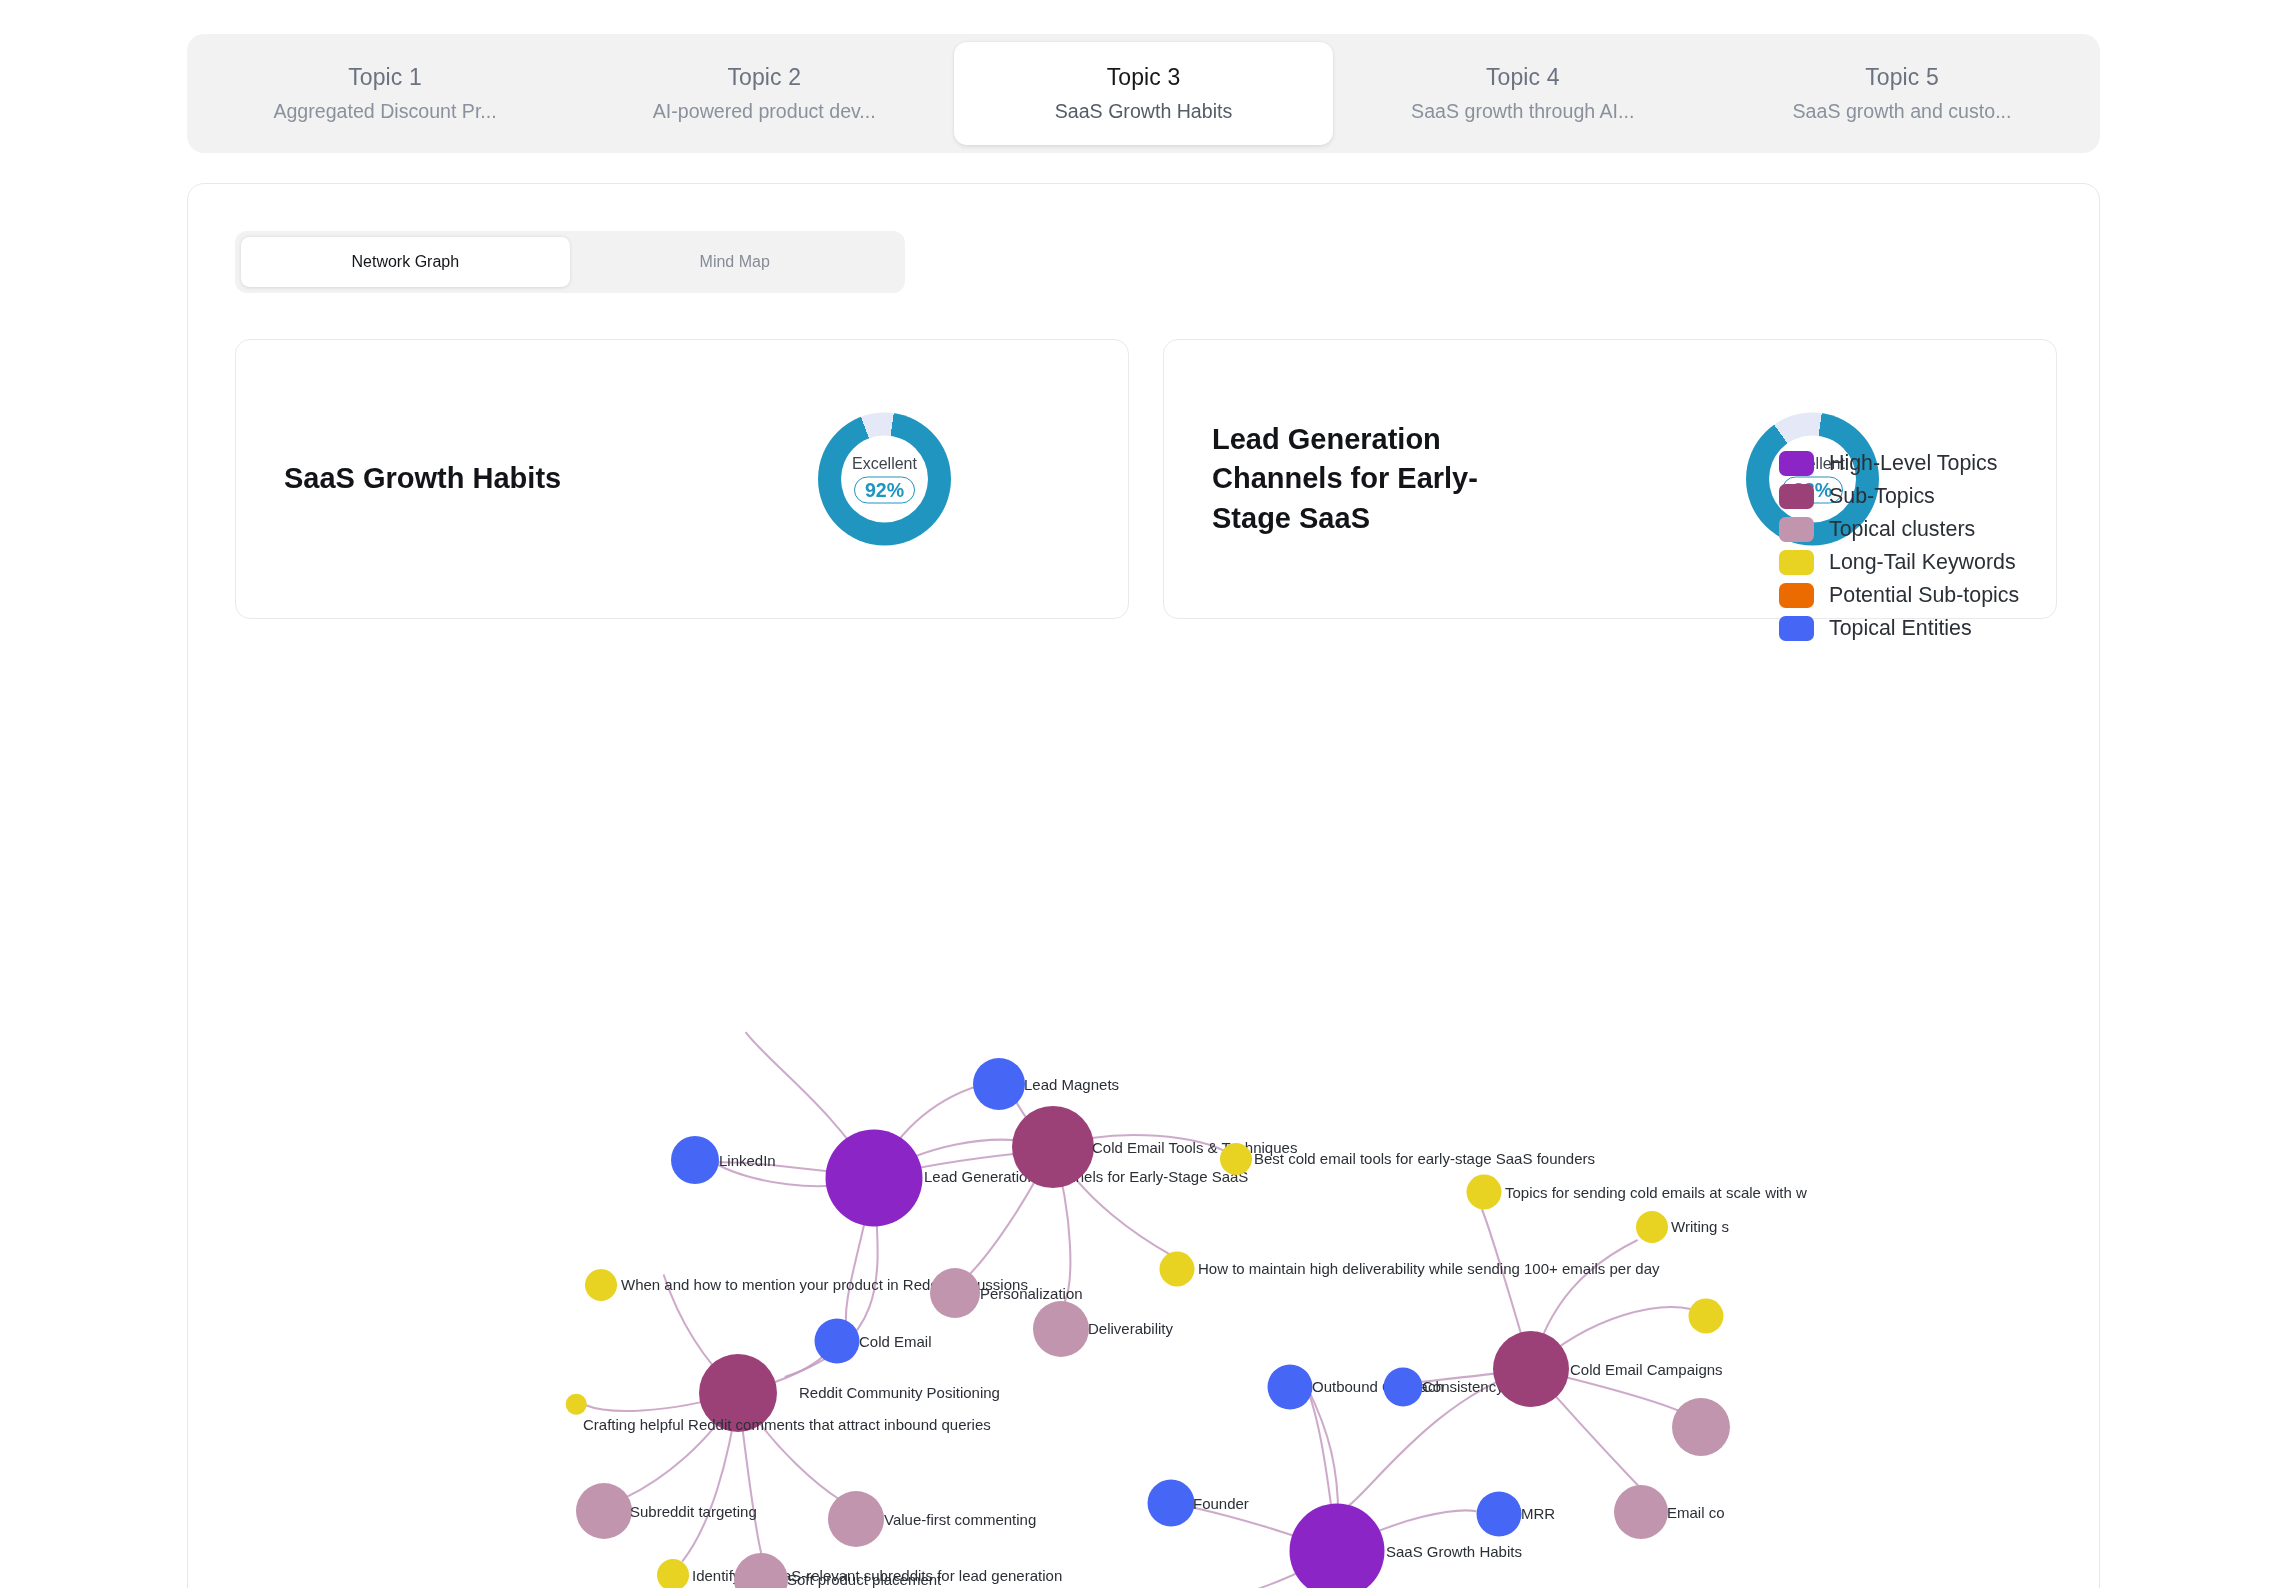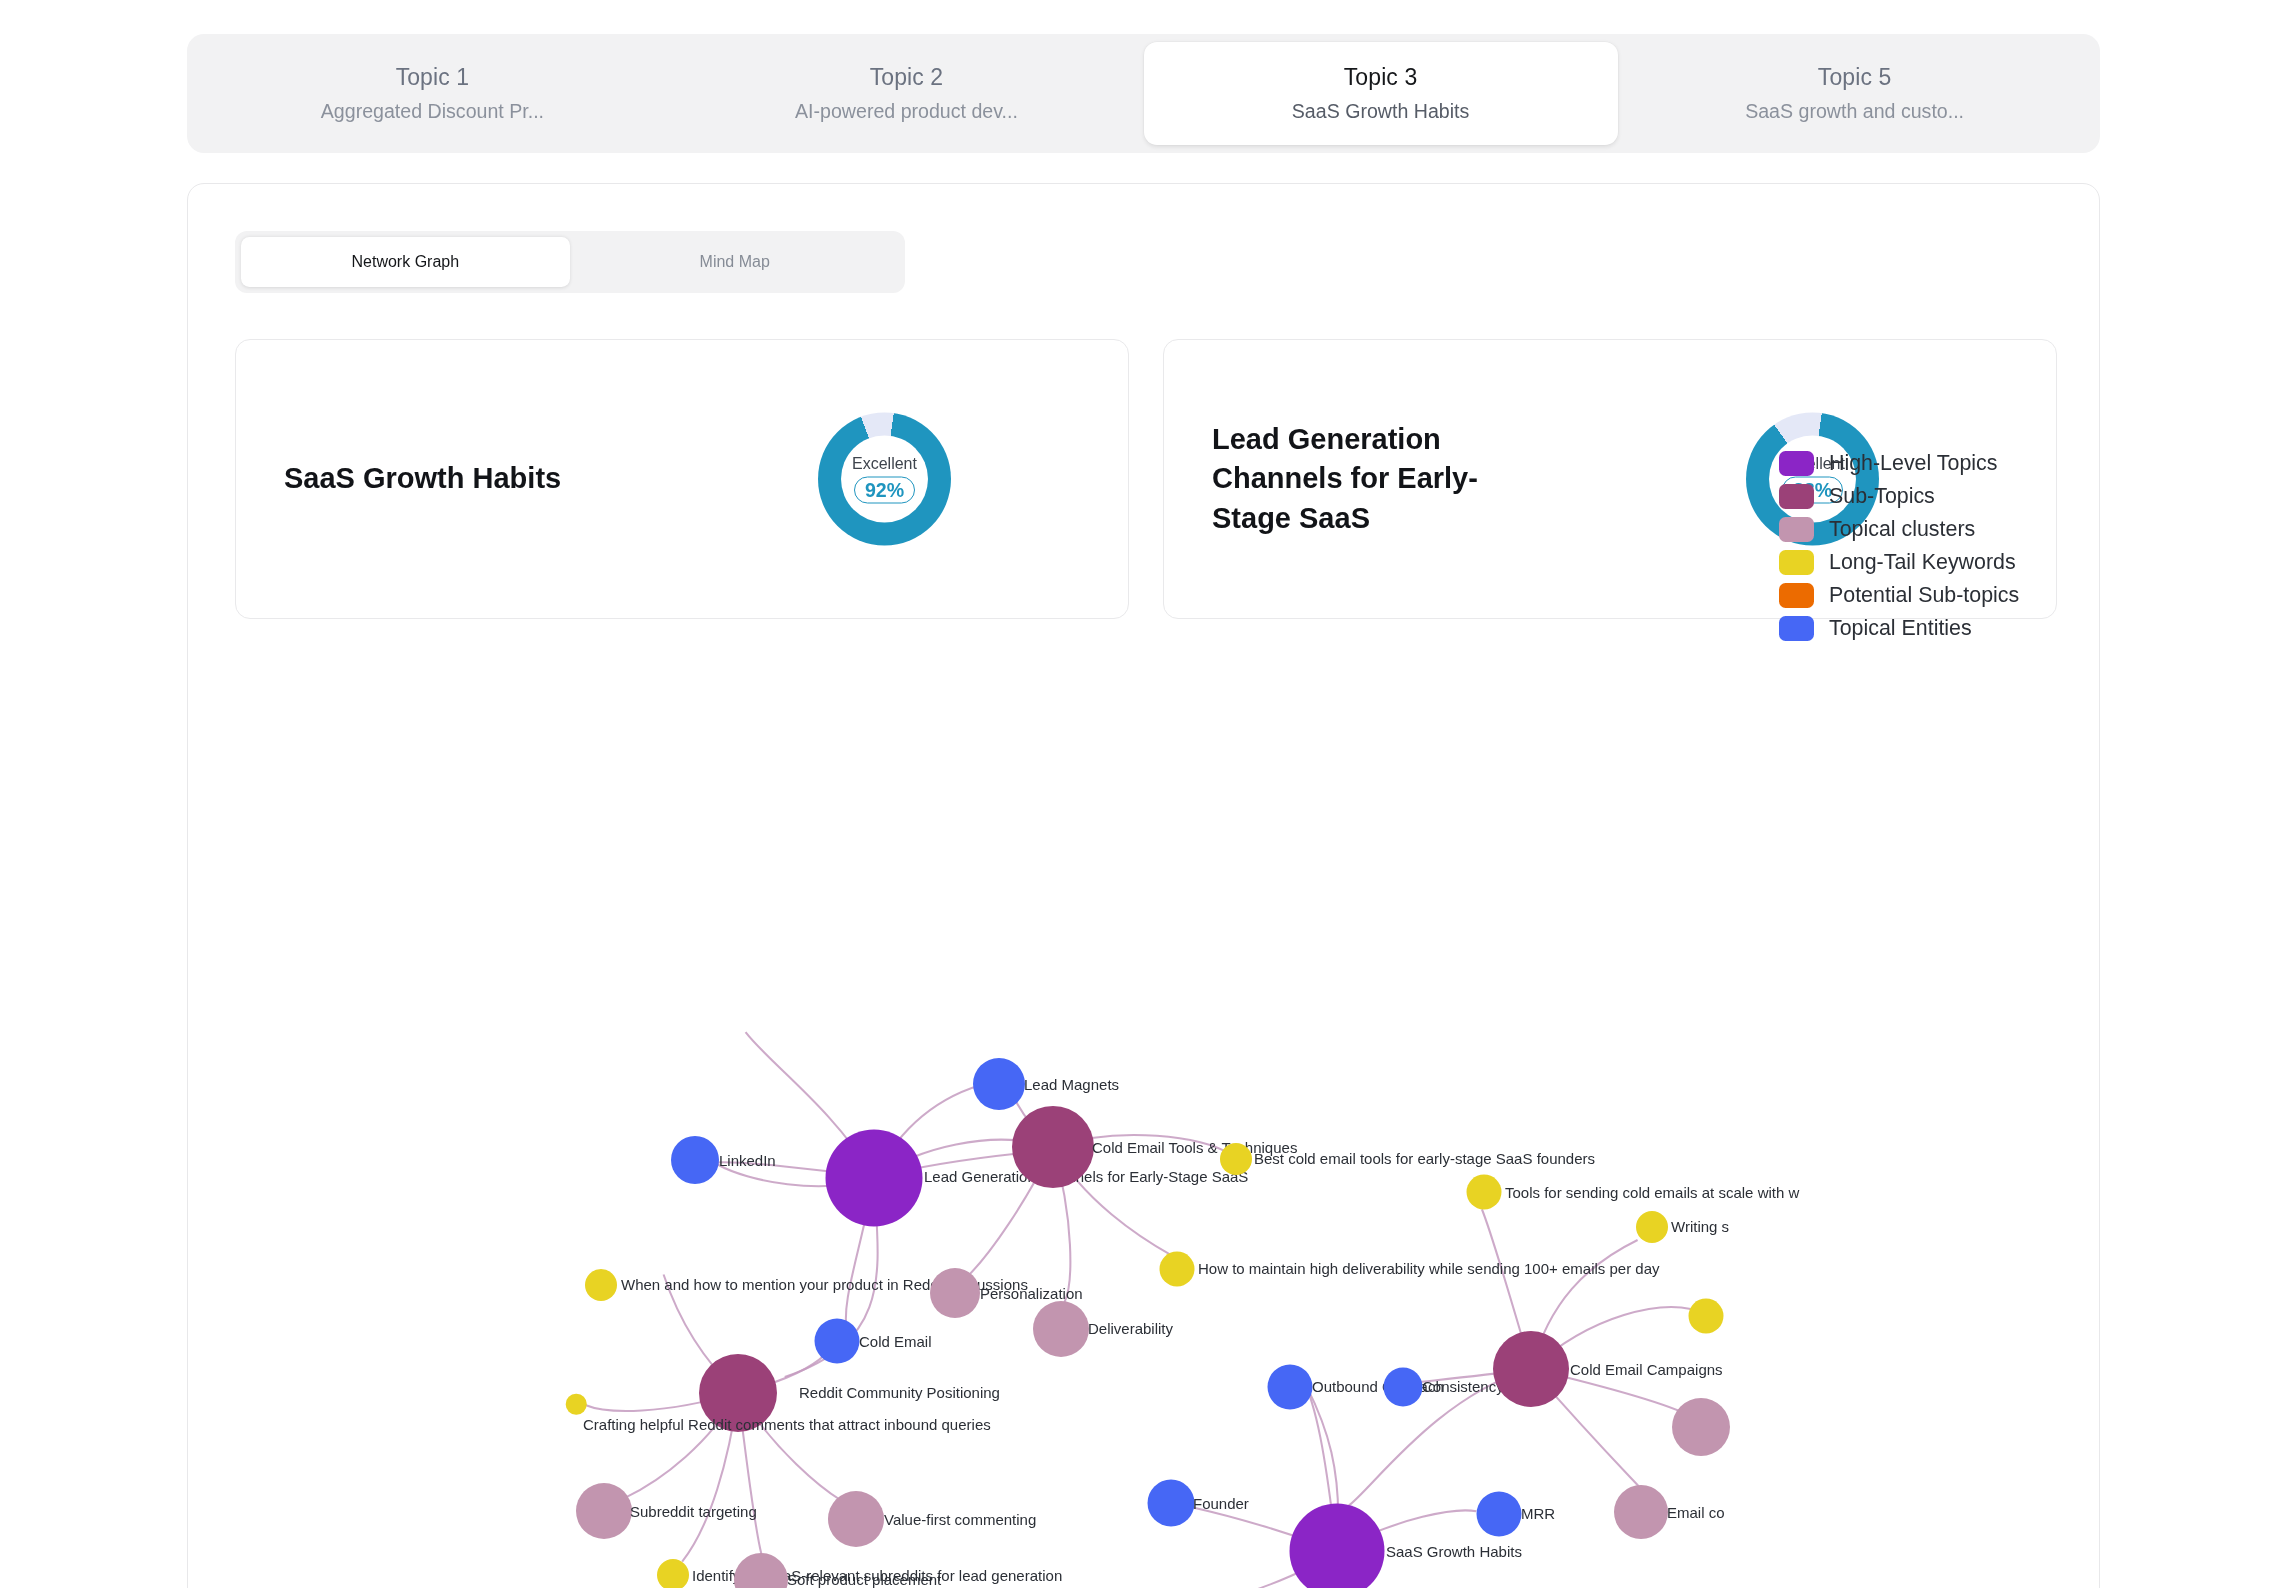--- a/index.html
+++ b/index.html
@@ -207,20 +207,24 @@
     <div class="tab-title">Topic 1</div>
     <div class="tab-sub">Aggregated Discount Pr...</div>
   </div>
   <div class="tab">
     <div class="tab-title">Topic 2</div>
     <div class="tab-sub">AI-powered product dev...</div>
   </div>
   <div class="tab active">
     <div class="tab-title">Topic 3</div>
     <div class="tab-sub">SaaS Growth Habits</div>
+  </div>
+  <div class="tab">
+    <div class="tab-title">Topic 4</div>
+    <div class="tab-sub">SaaS growth through AI...</div>
   </div>
   <div class="tab">
     <div class="tab-title">Topic 5</div>
     <div class="tab-sub">SaaS growth and custo...</div>
   </div>
 </div>
 
 <div class="panel">
 
   <div class="viewswitch">
@@ -295,21 +299,21 @@
         <div class="nlabel" style="left: 836px; top: 434px;">Lead Magnets</div>
         <div class="node" style="left: 507px; top: 510px; width: 48px; height: 48px; background: rgb(70, 103, 245);"></div>
         <div class="nlabel" style="left: 531px; top: 510px;">LinkedIn</div>
         <div class="node" style="left: 686px; top: 528px; width: 97px; height: 97px; background: rgb(139, 37, 198);"></div>
         <div class="nlabel" style="left: 736px; top: 526px;">Lead Generation Channels for Early-Stage SaaS</div>
         <div class="node" style="left: 865px; top: 497px; width: 82px; height: 82px; background: rgb(155, 65, 120);"></div>
         <div class="nlabel" style="left: 904px; top: 497px;">Cold Email Tools &amp; Techniques</div>
         <div class="node" style="left: 1048px; top: 509px; width: 32px; height: 32px; background: rgb(232, 211, 35);"></div>
         <div class="nlabel" style="left: 1066px; top: 508px;">Best cold email tools for early-stage SaaS founders</div>
         <div class="node" style="left: 1296px; top: 542px; width: 35px; height: 35px; background: rgb(232, 211, 35);"></div>
-        <div class="nlabel" style="left: 1317px; top: 542px;">Tools for sending cold emails at scale with w</div>
+        <div class="nlabel" style="left: 1317px; top: 542px;">Topics for sending cold emails at scale with w</div>
         <div class="node" style="left: 989px; top: 619px; width: 35px; height: 35px; background: rgb(232, 211, 35);"></div>
         <div class="nlabel" style="left: 1010px; top: 618px;">How to maintain high deliverability while sending 100+ emails per day</div>
         <div class="node" style="left: 413px; top: 635px; width: 32px; height: 32px; background: rgb(232, 211, 35);"></div>
         <div class="nlabel" style="left: 433px; top: 634px;">When and how to mention your product in Reddit discussions</div>
         <div class="node" style="left: 767px; top: 643px; width: 50px; height: 50px; background: rgb(194, 149, 175);"></div>
         <div class="nlabel" style="left: 792px; top: 643px;">Personalization</div>
         <div class="node" style="left: 873px; top: 679px; width: 56px; height: 56px; background: rgb(194, 149, 175);"></div>
         <div class="nlabel" style="left: 900px; top: 678px;">Deliverability</div>
         <div class="node" style="left: 649px; top: 691px; width: 45px; height: 45px; background: rgb(70, 103, 245);"></div>
         <div class="nlabel" style="left: 671px; top: 691px;">Cold Email</div>

